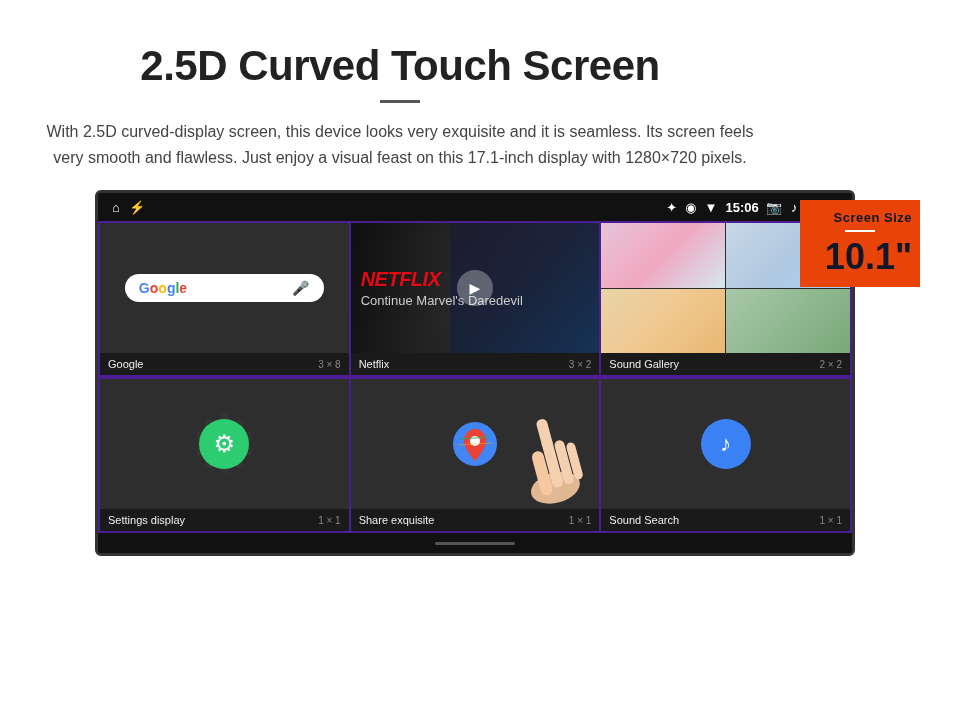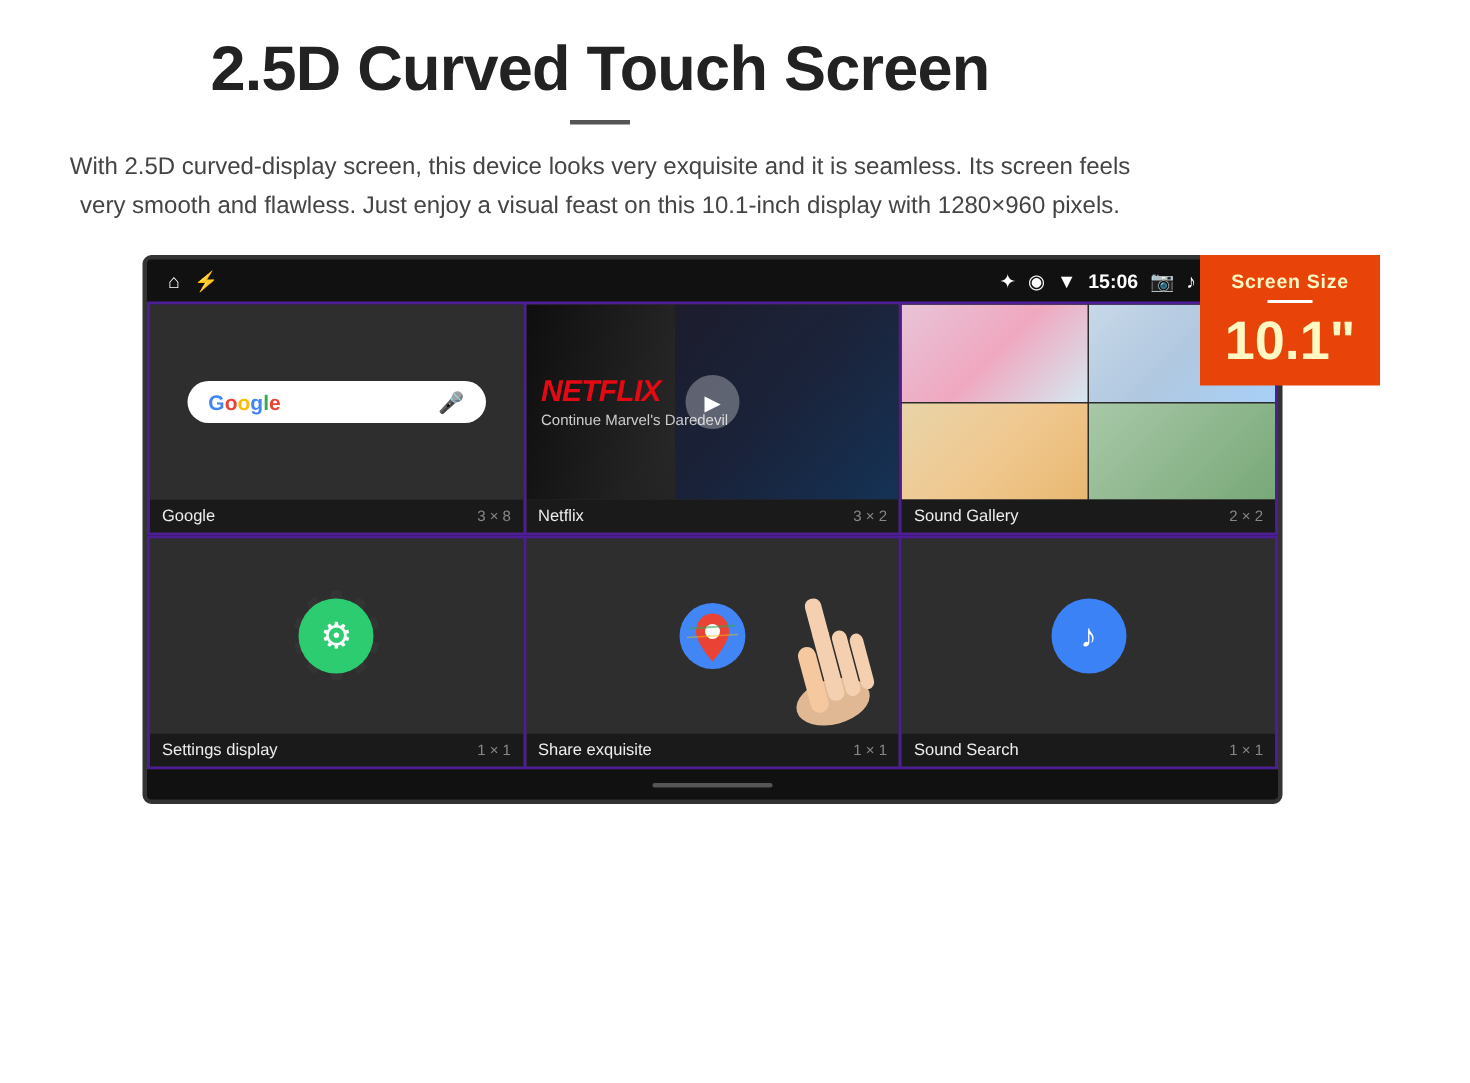--- a/index.html
+++ b/index.html
@@ -6,21 +6,21 @@
     body {
       font-family: Arial, sans-serif;
       background: #fff;
       width: 980px;
       min-height: 722px;
       overflow: hidden;
     }
 
     .page-wrapper {
       width: 800px;
-      padding: 22px 40px 20px;
+      padding: 42px 40px 20px;
       background: #fff;
     }
 
     .main-title {
       text-align: center;
       font-size: 42px;
       font-weight: 900;
       color: #222;
       margin-bottom: 10px;
       letter-spacing: -0.5px;
@@ -45,26 +45,26 @@
 
     .screen-container {
       position: relative;
       margin: 0 auto;
       width: 870px;
     }
 
     
     .screen-size-badge {
       position: absolute;
-      top: 0;
+      top: 10px;
       right: -10px;
       width: 120px;
       background: #e8440a;
-      color: #fef9c3;
-      text-align: center;
+      color: #0f172a;
+      text-align: right;
       padding: 10px 8px;
       z-index: 10;
       font-weight: bold;
     }
 
     .screen-size-badge .badge-label {
       font-size: 13px;
       font-weight: 700;
       letter-spacing: 0.5px;
     }
@@ -220,21 +220,21 @@
       color: #E50914;
       font-size: 20px;
       font-weight: 900;
       font-style: italic;
       letter-spacing: -0.5px;
       margin-bottom: 2px;
     }
 
     .netflix-subtitle {
       color: #ccc;
-      font-size: 10px;
+      font-size: 13px;
     }
 
     .netflix-play-btn {
       position: absolute;
       top: 50%;
       left: 50%;
       transform: translate(-50%, -50%);
       width: 36px;
       height: 36px;
       background: rgba(255,255,255,0.3);
@@ -387,21 +387,21 @@
     }
   </style>
 </head>
 <body>
 
 <div class="page-wrapper">
 
   <h1 class="main-title">2.5D Curved Touch Screen</h1>
   <span class="title-divider"></span>
 
-  <p class="description">With 2.5D curved-display screen, this device looks very exquisite and it is seamless. Its screen feels very smooth and flawless. Just enjoy a visual feast on this 10.1-inch display with 1280×960 pixels.</p>
+  <p class="description">With 2.5D curved-display screen, this device looks very exquisite and it is seamless. Its screen feels very smooth and flawless. Just enjoy a visual feast on this 17.1-inch display with 1280×720 pixels.</p>
 
   <div class="screen-container">
 
     <div class="screen-size-badge">
       <div class="badge-label">Screen Size</div>
       <span class="badge-divider"></span>
       <div class="badge-size">10.1"</div>
     </div>
 
     <div class="device-screen">

